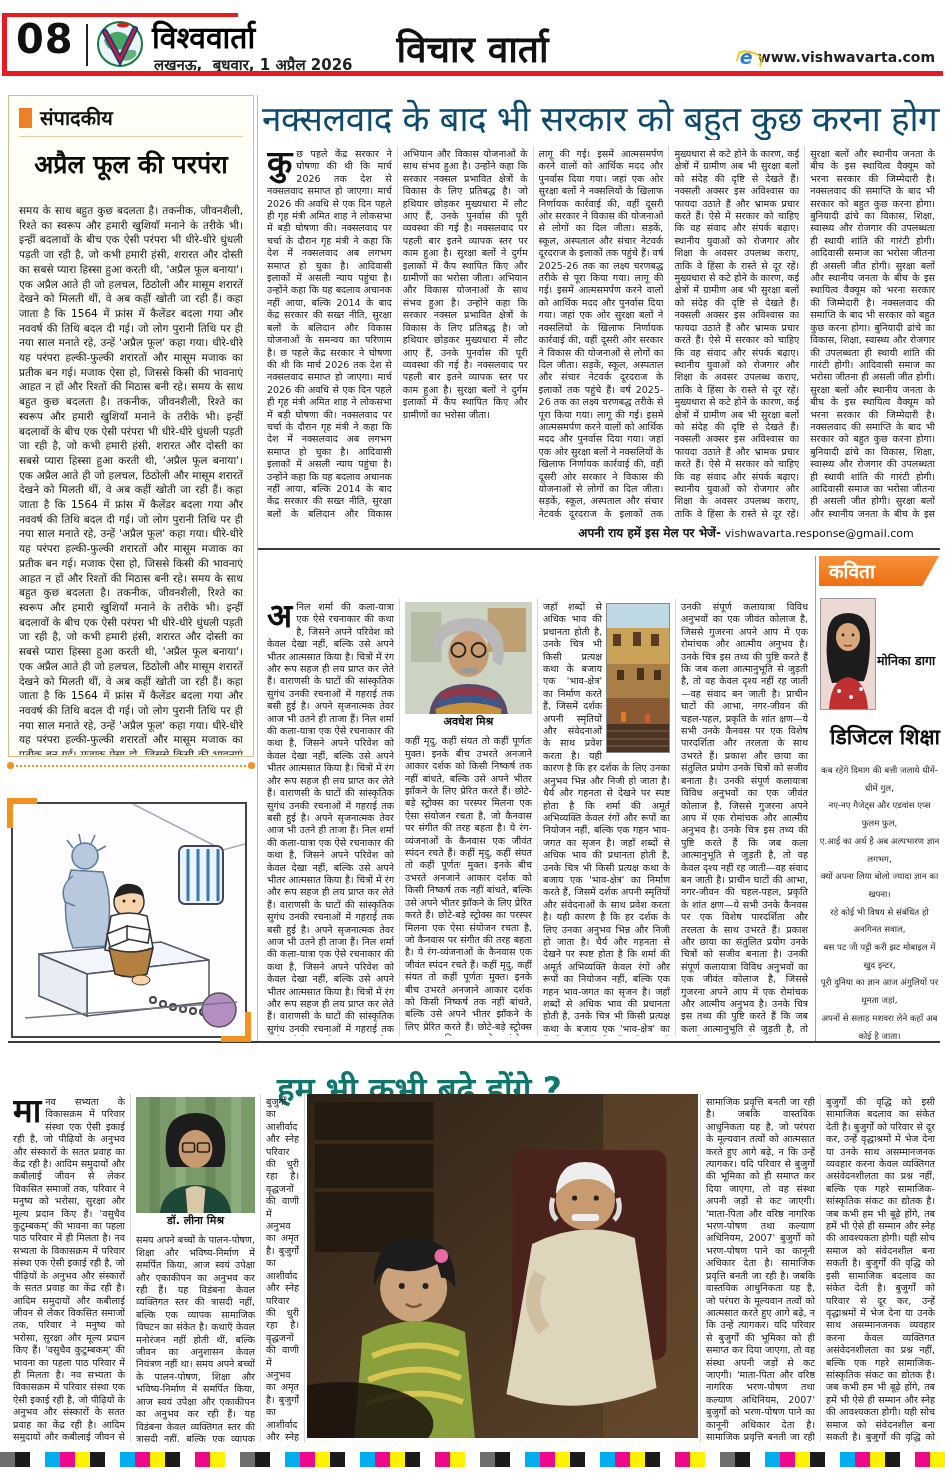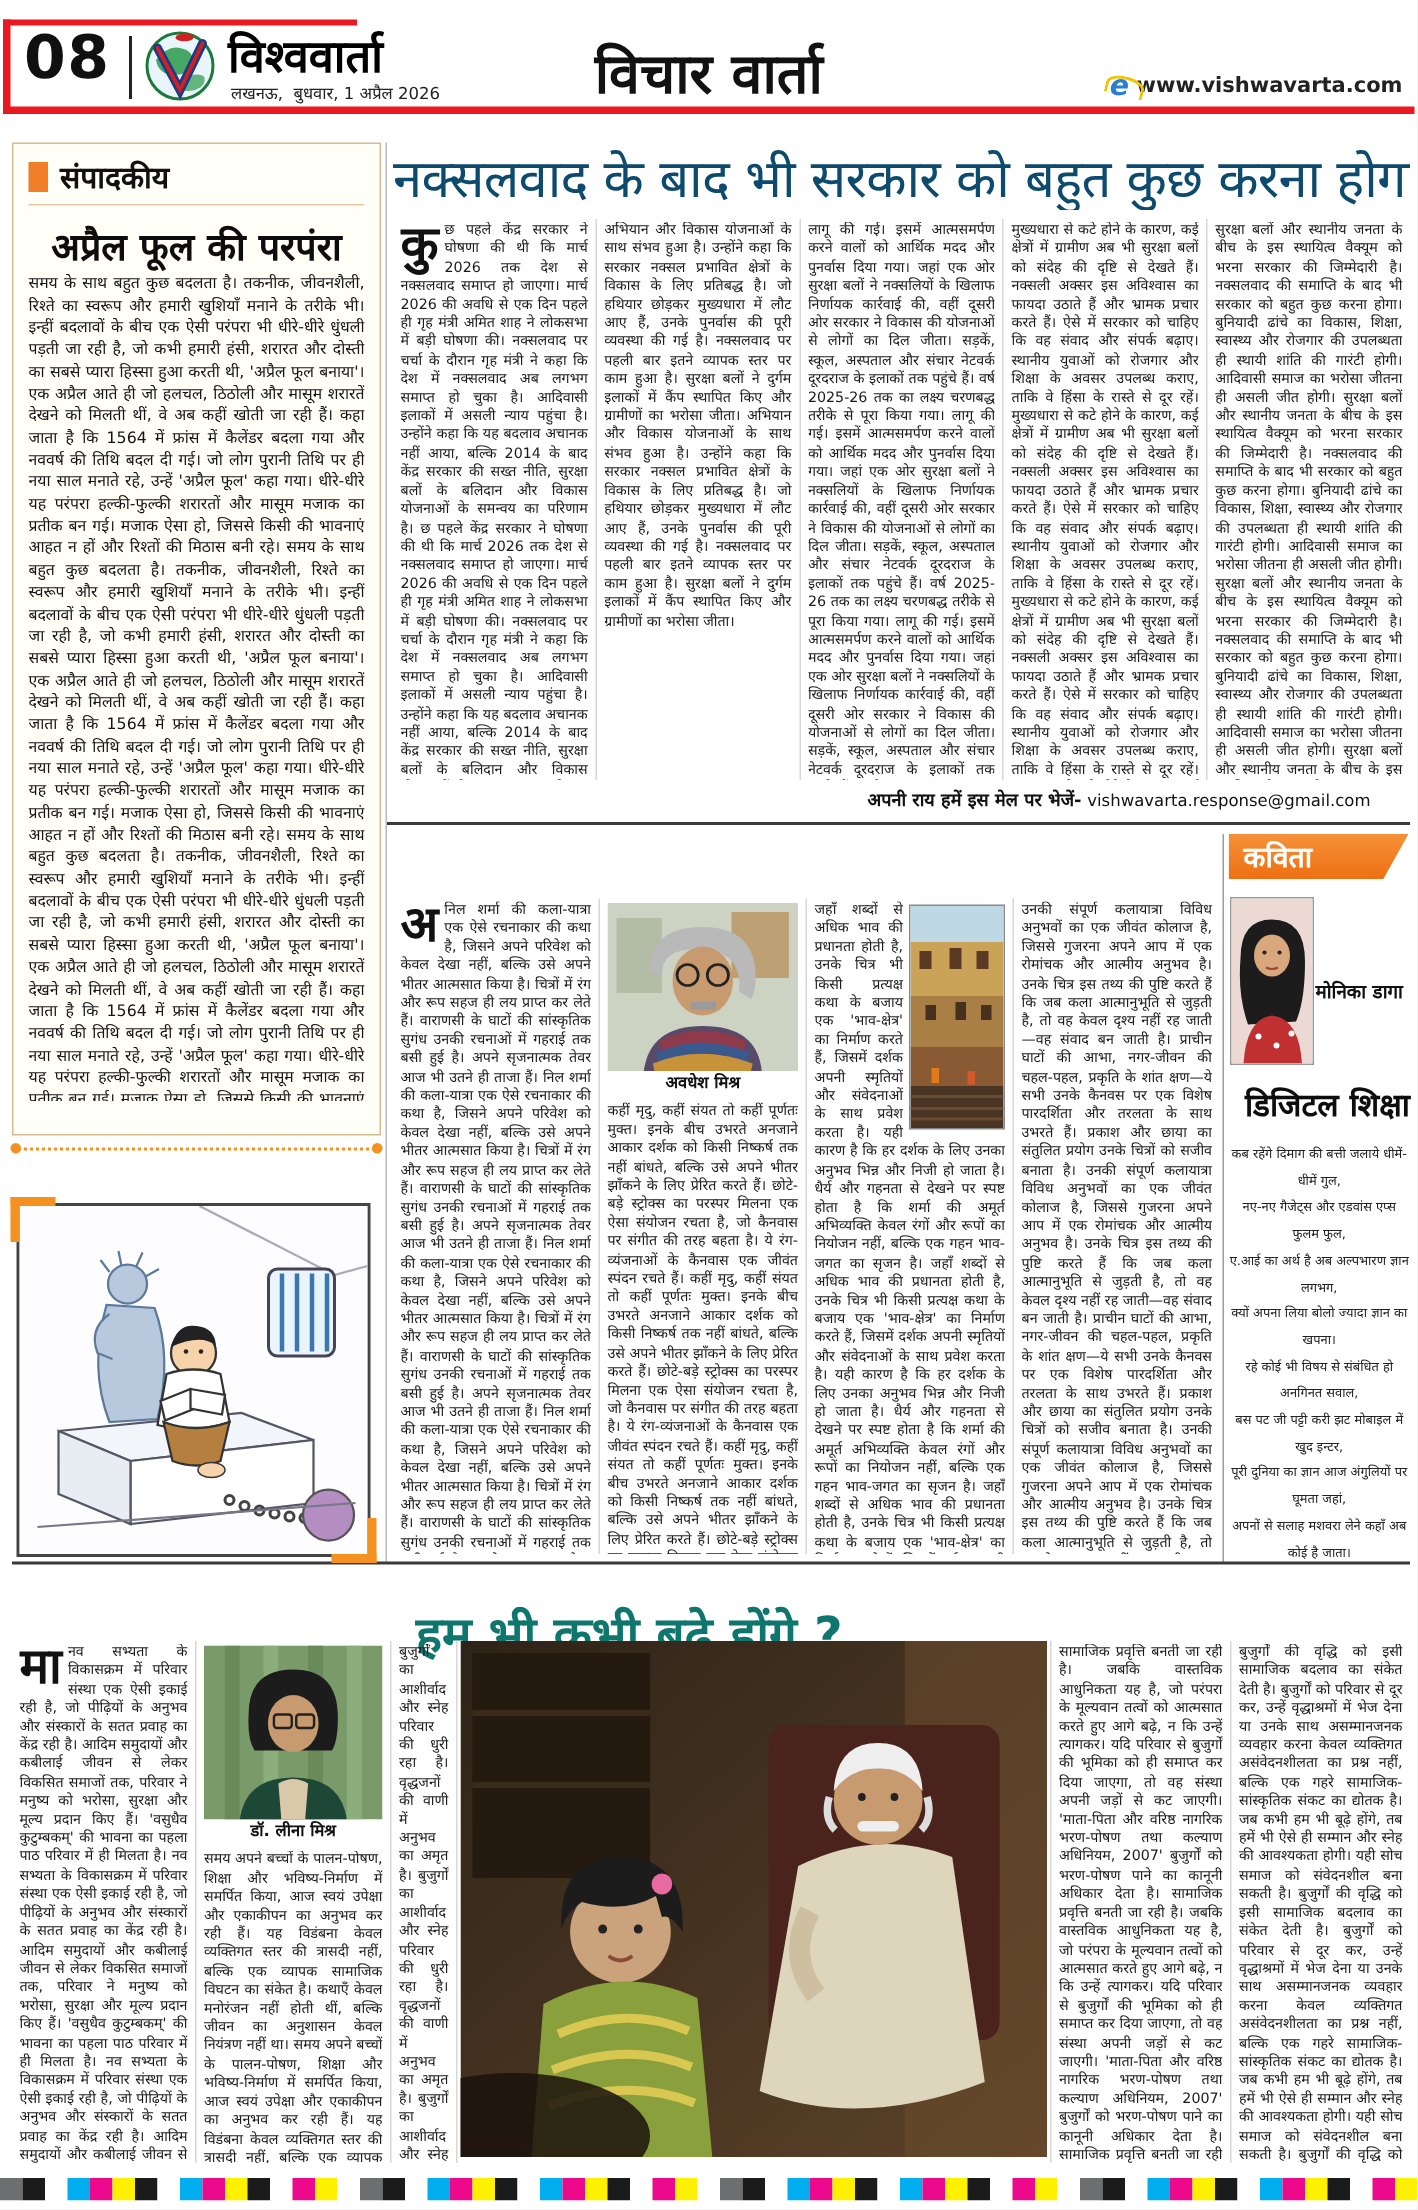--- a/index.html
+++ b/index.html
@@ -7,21 +7,21 @@
         font-family:"DejaVu Sans",sans-serif;overflow:hidden;color:#161616}
 
   
   .hdr-topline{position:absolute;left:2px;top:13px;width:236px;height:4px;background:#e8191f}
   .hdr-leftbar{position:absolute;left:2px;top:13px;width:5px;height:62px;background:#e8191f}
   .hdr-rule{position:absolute;left:2px;top:71px;width:941px;height:5px;background:#e8191f}
   .pagenum{position:absolute;left:16px;top:16px;font-size:40px;font-weight:bold;color:#101010;letter-spacing:1px}
   .hdr-div{position:absolute;left:86px;top:24px;width:2px;height:42px;background:#222}
   .logo{position:absolute;left:96px;top:20px;width:48px;height:48px}
   .masthead{position:absolute;left:152px;top:16px;font-size:30px;font-weight:bold;color:#000}
-  .edition{position:absolute;left:154px;top:54px;font-size:11px;font-weight:normal;color:#222;white-space:pre}
+  .edition{position:absolute;left:154px;top:54px;font-size:15px;font-weight:bold;color:#222;white-space:pre}
   .section-title{position:absolute;left:0;top:22px;width:945px;text-align:center;font-size:37px;font-weight:bold;color:#111;pointer-events:none}
   .website{position:absolute;right:10px;top:48px;font-size:14px;font-weight:bold;color:#222;display:flex;align-items:center;gap:5px}
   .ie{position:relative;display:inline-block;color:#2a7fd4;font-style:italic;font-weight:bold;font-size:19px;line-height:18px}
   .ie::after{content:"";position:absolute;left:-3px;top:3px;width:22px;height:11px;border:2px solid #f5c400;border-bottom:none;border-radius:50% 50% 0 0;transform:rotate(14deg)}
 
   
   .cols{display:flex}
   .col{box-sizing:border-box;padding:2px 5px 0 5px;overflow:hidden;font-size:9.5px;line-height:12.4px;
        text-align:justify;color:#1a1a1a;display:flex;flex-direction:column}
   .col + .col{border-left:1px solid #d7d7d7}
@@ -29,21 +29,21 @@
   .dropcap{float:left;font-size:33px;line-height:30px;font-weight:bold;margin:0 4px 0 0;color:#111}
   .inset{margin:1px 0 3px}
   .caption{text-align:center;font-weight:bold;font-size:11px;margin:2px 0 4px;color:#111}
 
   
   .ed-box{position:absolute;left:8px;top:95px;width:246px;height:662px;border:1px solid #d8bb90;
           background:#fffef7;box-sizing:border-box;padding:6px 10px}
   .ed-hdr{display:flex;align-items:center;gap:8px;border-bottom:1px solid #e6cca6;padding:2px 0 5px}
   .ed-sq{width:13px;height:20px;background:#f07f28}
   .ed-label{font-size:20px;font-weight:bold;color:#111}
-  .ed-title{text-align:center;font-size:25px;font-weight:bold;margin:9px 0 2px;color:#0d0d0d}
+  .ed-title{text-align:center;font-size:25px;font-weight:bold;margin:9px 0 23px;color:#0d0d0d}
   .ed-body{height:552px;overflow:hidden;font-size:10.5px;line-height:14.7px;text-align:justify;color:#141414}
 
   
   .kt{position:absolute;left:8px;top:762px;width:246px;height:280px}
   .kt-hdr{display:flex;align-items:center;gap:7px;height:26px}
   .kt-label{color:#e02a2a;font-size:21px;font-weight:bold}
   .kt-arrow{width:0;height:0;border-top:9px solid transparent;border-bottom:9px solid transparent;border-left:16px solid #f59120}
   .kt-artist{font-size:13px;font-weight:bold;color:#111}
   .kt-dots{margin-top:3px;border-top:2px dotted #f59120;position:relative}
   .kt-dots::before,.kt-dots::after{content:"";position:absolute;top:-5px;width:7px;height:7px;border-radius:50%;background:#f59120}

